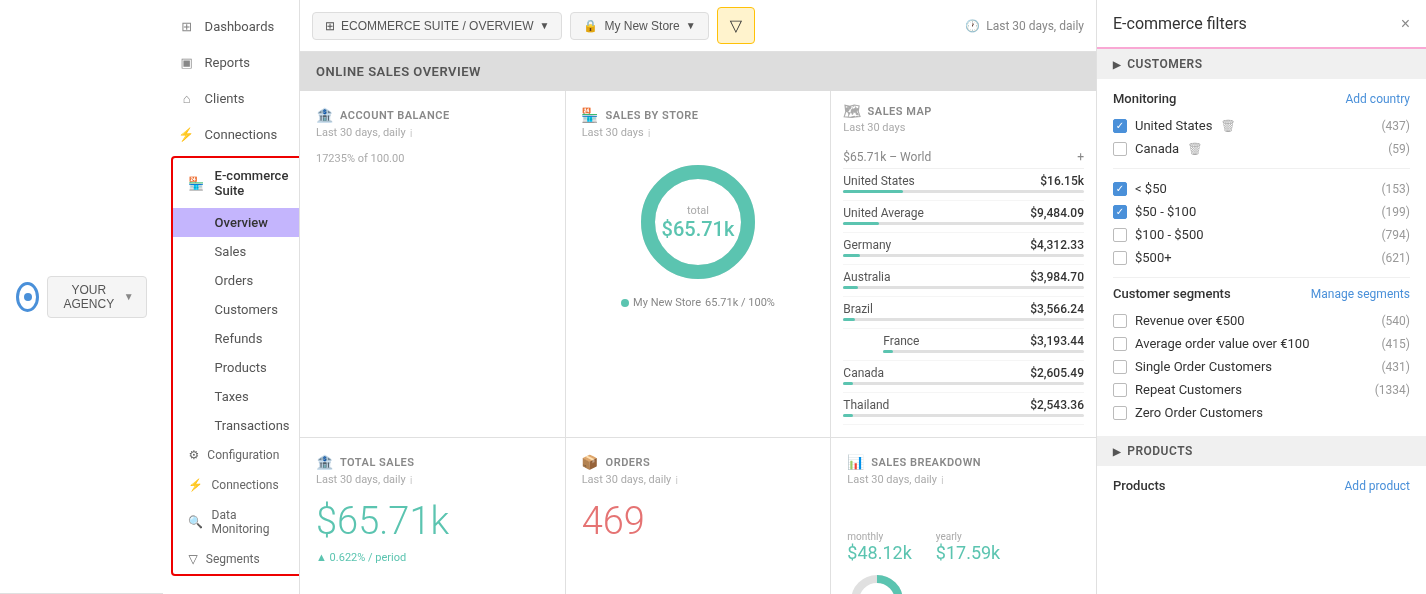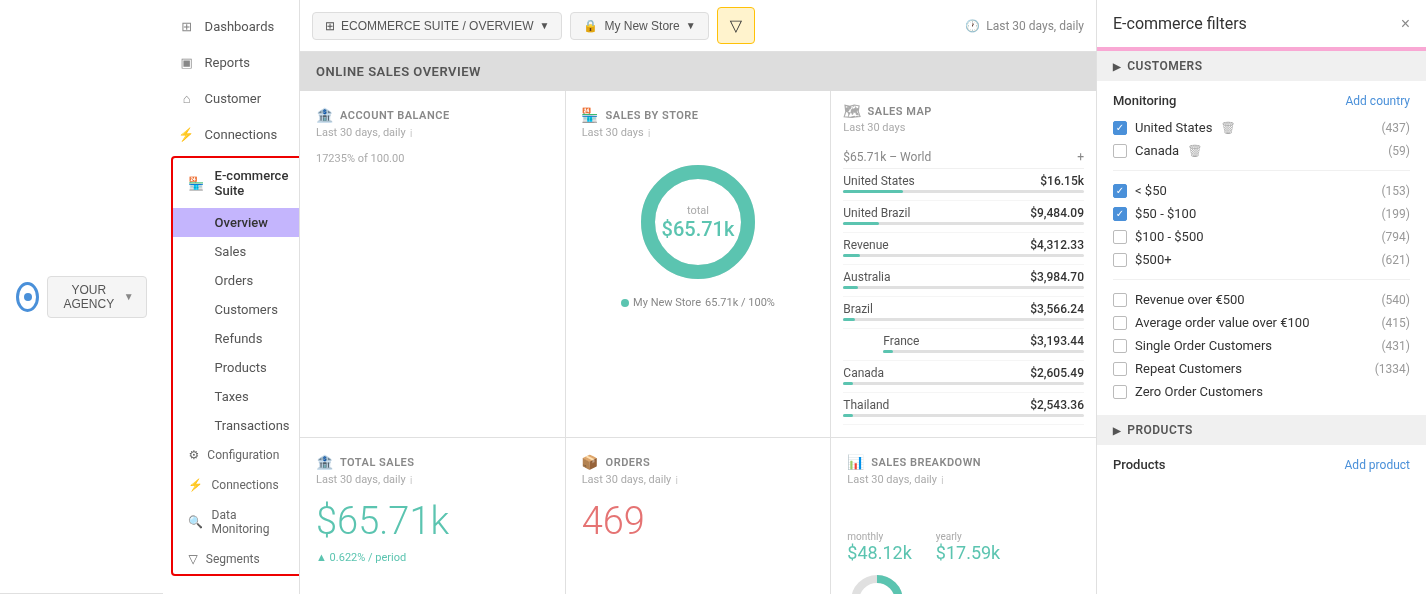--- a/index.html
+++ b/index.html
@@ -66,21 +66,21 @@
     .map-row-value { color: #333; font-weight: 500; }
     .map-row-bar { height: 3px; background: #e0e0e0; border-radius: 2px; margin: 2px 0; position: relative; }
     .map-row-bar-fill { height: 100%; background: #5bc4b0; border-radius: 2px; }
 
     .orders-value { font-size: 38px; font-weight: 300; color: #e57373; margin: 8px 0; }
     .breakdown-val { font-size: 18px; color: #5bc4b0; }
     .breakdown-label { font-size: 10px; color: #aaa; margin-top: 32px; }
 
     
     .filter-panel { width: 330px; min-width: 330px; background: #fff; border-left: 1px solid #e0e0e0; display: flex; flex-direction: column; overflow-y: auto; }
-    .filter-header { padding: 14px 16px; display: flex; justify-content: space-between; align-items: center; border-bottom: 4px solid #f9a8d4; }
+    .filter-header { padding: 14px 16px; display: flex; justify-content: space-between; align-items: center; border-bottom: 2px solid #f9a8d4; }
     .filter-title { font-size: 16px; font-weight: 400; color: #333; }
     .filter-close { cursor: pointer; color: #888; font-size: 16px; border: none; background: none; }
 
     .filter-section-header { background: #f0f0f0; padding: 8px 16px; display: flex; align-items: center; gap: 6px; font-size: 12px; font-weight: 600; color: #555; letter-spacing: 0.5px; cursor: pointer; }
     .filter-section-header .arrow { font-size: 10px; }
 
     .filter-content { padding: 12px 16px; }
     .filter-row-header { display: flex; justify-content: space-between; align-items: center; margin-bottom: 8px; }
     .filter-row-label { font-size: 13px; font-weight: 500; color: #333; }
     .filter-row-link { font-size: 12px; color: #4a90d9; cursor: pointer; }
@@ -117,21 +117,21 @@
     <div class="nav-item">
       <span class="nav-icon">⊞</span>
       <span>Dashboards</span>
     </div>
     <div class="nav-item">
       <span class="nav-icon">▣</span>
       <span>Reports</span>
     </div>
     <div class="nav-item">
       <span class="nav-icon">⌂</span>
-      <span>Customer</span>
+      <span>Clients</span>
     </div>
     <div class="nav-item">
       <span class="nav-icon">⚡</span>
       <span>Connections</span>
     </div>
 
     <div class="nav-section">
       <div class="nav-section-header">
         <span class="nav-icon">🏪</span>
         <span>E-commerce Suite</span>
@@ -254,32 +254,32 @@
         <span class="map-row-value">$16.15k</span>
       </div>
       <div class="map-row-bar">
         <div class="map-row-bar-fill" style="width:25%"></div>
       </div>
     </div>
   </div>
             <div class="map-row">
     <div style="flex:1;">
       <div style="display:flex; justify-content:space-between;">
-        <span class="map-row-label">United Brazil</span>
+        <span class="map-row-label">United Average</span>
         <span class="map-row-value">$9,484.09</span>
       </div>
       <div class="map-row-bar">
         <div class="map-row-bar-fill" style="width:15%"></div>
       </div>
     </div>
   </div>
             <div class="map-row">
     <div style="flex:1;">
       <div style="display:flex; justify-content:space-between;">
-        <span class="map-row-label">Revenue</span>
+        <span class="map-row-label">Germany</span>
         <span class="map-row-value">$4,312.33</span>
       </div>
       <div class="map-row-bar">
         <div class="map-row-bar-fill" style="width:7%"></div>
       </div>
     </div>
   </div>
             <div class="map-row">
     <div style="flex:1;">
       <div style="display:flex; justify-content:space-between;">
@@ -454,20 +454,24 @@
     <div class="filter-check-row">
       <div class="filter-check-left">
         <div class="checkbox"></div>
         <span class="filter-check-label">$500+</span>
       </div>
       <span class="filter-check-count">(621)</span>
     </div>
 
     <div class="filter-divider"></div>
 
+    <div class="filter-row-header">
+      <span class="filter-row-label">Customer segments</span>
+      <span class="filter-row-link">Manage segments</span>
+    </div>
     <div class="filter-check-row">
       <div class="filter-check-left">
         <div class="checkbox"></div>
         <span class="filter-check-label">Revenue over €500</span>
       </div>
       <span class="filter-check-count">(540)</span>
     </div>
     <div class="filter-check-row">
       <div class="filter-check-left">
         <div class="checkbox"></div>

